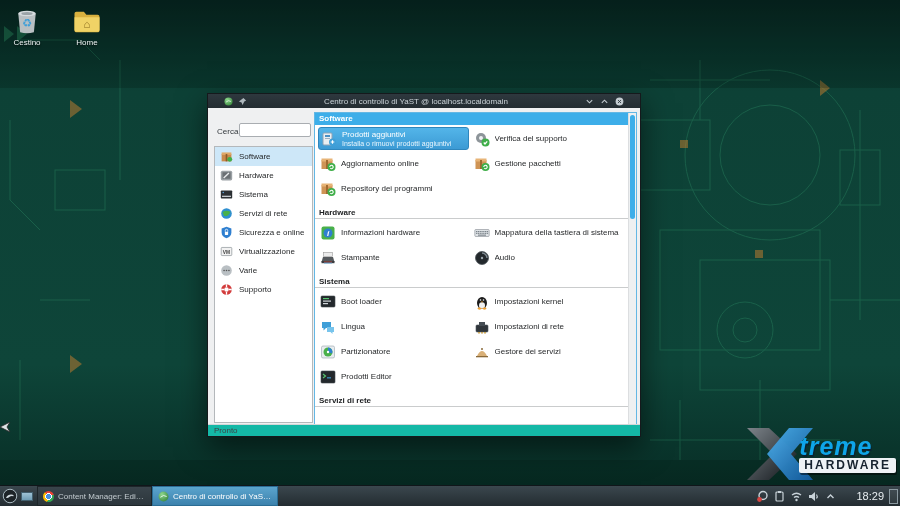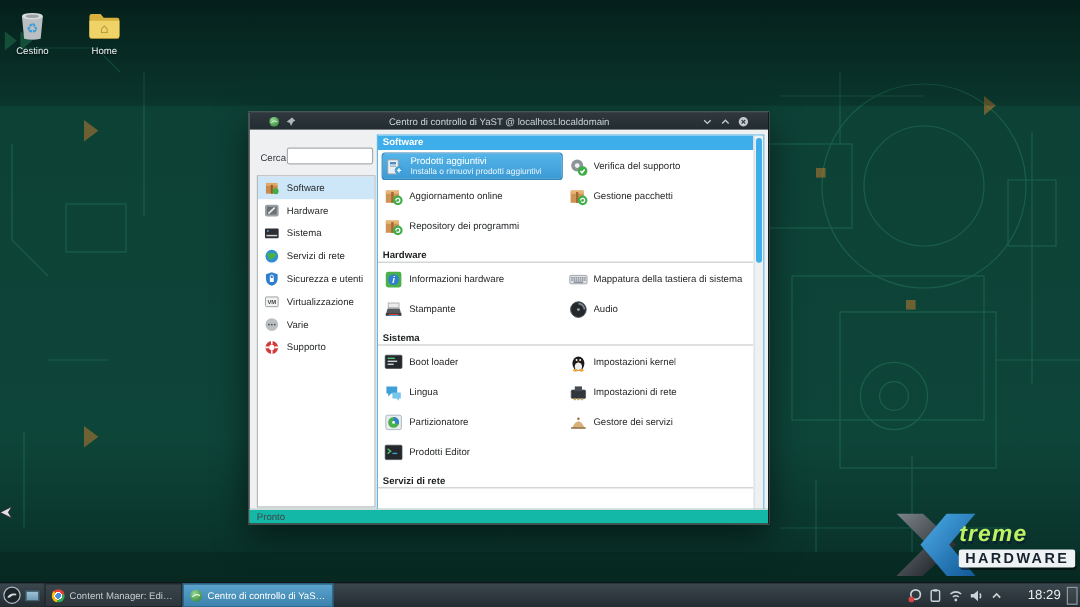--- a/index.html
+++ b/index.html
@@ -11,21 +11,21 @@
   
   #desktop-icons { position:absolute; top:6px; left:2px; display:flex; gap:10px; }
   .desk-icon { width:50px; display:flex; flex-direction:column; align-items:center; cursor:default; }
   .desk-label { font-size:8px; color:#eef3f4; text-shadow:0 1px 2px rgba(0,0,0,.8); margin-top:2px; }
   .icn svg { width:16px; height:16px; display:block; }
   .icn.big svg { width:30px; height:30px; }
 
   
   #watermark { position:absolute; right:4px; bottom:26px; display:flex; align-items:flex-start; }
   #wm-text { margin-left:-16px; margin-top:6px; display:flex; flex-direction:column; align-items:flex-start; }
-  .treme { font-size:19px; font-weight:bold; font-style:italic; color:#bef264; letter-spacing:1px; text-shadow:1px 2px 0 #0a2330; line-height:24px; }
+  .treme { font-size:25px; font-weight:bold; font-style:italic; color:#0ea5e9; letter-spacing:1px; text-shadow:1px 2px 0 #0a2330; line-height:24px; }
   .hw { background:#eef2f5; color:#16222e; font-weight:bold; font-size:12px; letter-spacing:2px; padding:0 5px 1px 5px; border-radius:2px; margin-top:0px; box-shadow:1px 2px 0 rgba(0,0,0,.5); }
 
   
   #cursor { position:absolute; left:0px; top:422px; }
 
   
   #yast-window { position:absolute; left:207px; top:93px; width:434px; height:344px; background:#eff0f1; border:1px solid #15191c; box-shadow:0 10px 28px rgba(0,0,0,.55); font-size:8px; }
   #titlebar { height:14px; background:linear-gradient(#2e383e,#232c31); display:flex; align-items:center; padding:0 16px; gap:5px; }
   .ticn svg { display:block; }
   .ticn.sm svg { width:9px; height:9px; }
@@ -254,21 +254,21 @@
             <span class="cat-label">Servizi di rete</span>
           </div>
           <div class="cat">
             <span class="icn ">
               <svg viewBox="0 0 16 16">
                 <path d="M8 1 L14 3 V8 Q14 13 8 15 Q2 13 2 8 V3 Z" fill="#2f7fd0"></path>
                 <rect x="6" y="7" width="4" height="4" rx="0.5" fill="#fff"></rect>
                 <path d="M6.5 7 V5.5 Q6.5 4 8 4 Q9.5 4 9.5 5.5 V7" stroke="#fff" fill="none"></path>
               </svg>
             </span>
-            <span class="cat-label">Sicurezza e utenti</span>
+            <span class="cat-label">Sicurezza e online</span>
           </div>
           <div class="cat">
             <span class="icn ">
               <svg viewBox="0 0 16 16">
                 <rect x="1.5" y="3" width="13" height="10" rx="1" fill="#f2f2f2" stroke="#9aa0a4"></rect>
                 <text x="8" y="10.5" font-size="6" font-weight="bold" fill="#444" text-anchor="middle">VM</text>
               </svg>
             </span>
             <span class="cat-label">Virtualizzazione</span>
           </div>

